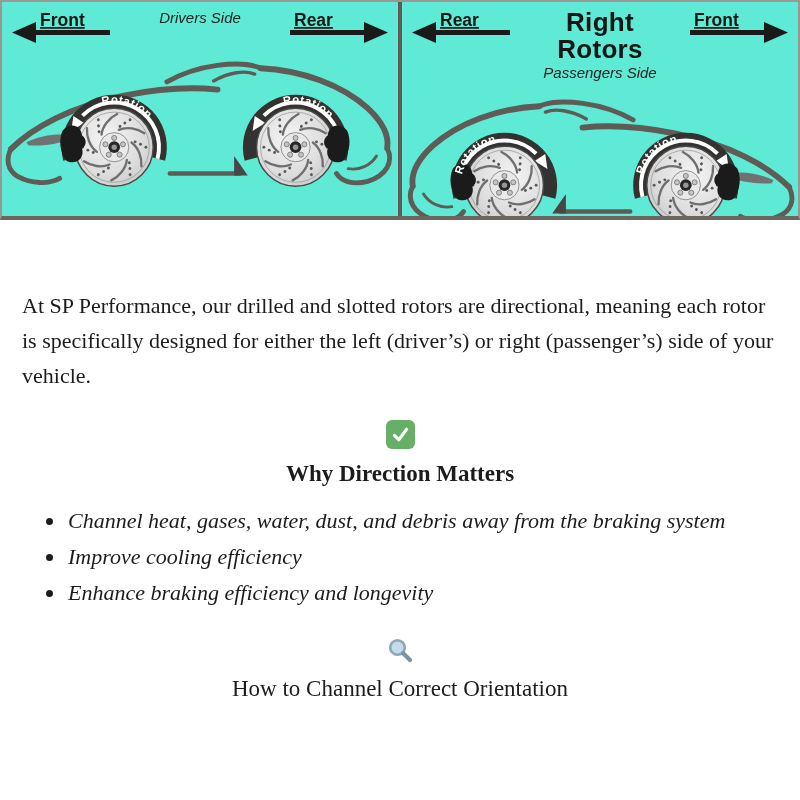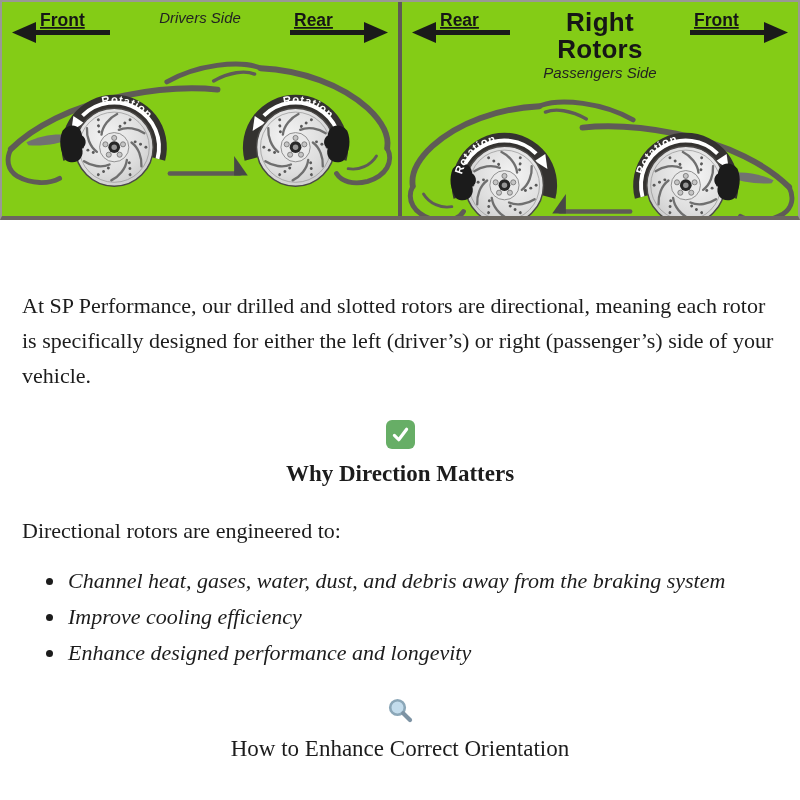--- a/index.html
+++ b/index.html
@@ -6,21 +6,21 @@
   body{
     width:800px;
     font-family:"Liberation Serif", serif;
     color:#1c1c1c;
   }
   
   .diagram{
     display:flex;
     border:2px solid #9a9894;
     border-bottom:4px solid #6b6660;
-    background:#84cc16;
+    background:#5eead4;
     height:214px;
   }
   .panel{flex:1 1 0; position:relative; overflow:hidden;}
   .panel + .panel{border-left:4px solid #5f5a55;}
   .panel-header{
     display:grid;
     grid-template-columns:112px 1fr 112px;
     align-items:start;
     padding:7px 8px 0 8px;
   }
@@ -207,30 +207,29 @@
 
   <h2 class="sec-heading">
     <span class="check-icon">
       <svg width="21" height="21" viewBox="0 0 24 24">
           <polyline points="5,13 10,18 19,6" fill="none" stroke="#ffffff" stroke-width="3.6" stroke-linecap="round" stroke-linejoin="round"></polyline>
         </svg>
     </span>
     <span>Why Direction Matters</span>
   </h2>
 
-  <p class="lead">Directional rotors are engineered to:</p>
 
   <ul class="blist">
     <li>Channel heat, gases, water, dust, and debris away from the braking system</li>
     <li>Improve cooling efficiency</li>
-    <li>Enhance designed performance and longevity</li>
+    <li>Enhance braking efficiency and longevity</li>
   </ul>
 
   <h2 class="sec-heading normal">
     <svg class="mag-icon" viewBox="0 0 27 27">
       <circle cx="10.5" cy="10.5" r="7.3" fill="#c3dcec" stroke="#8ba7b8" stroke-width="2.6"></circle>
       <line x1="16.2" y1="16.2" x2="23" y2="23" stroke="#7d93a4" stroke-width="4.2" stroke-linecap="round"></line>
     </svg>
-    <span>How to Enhance Correct Orientation</span>
+    <span>How to Channel Correct Orientation</span>
   </h2>
 
 
 </div>
 
 </body></html>

